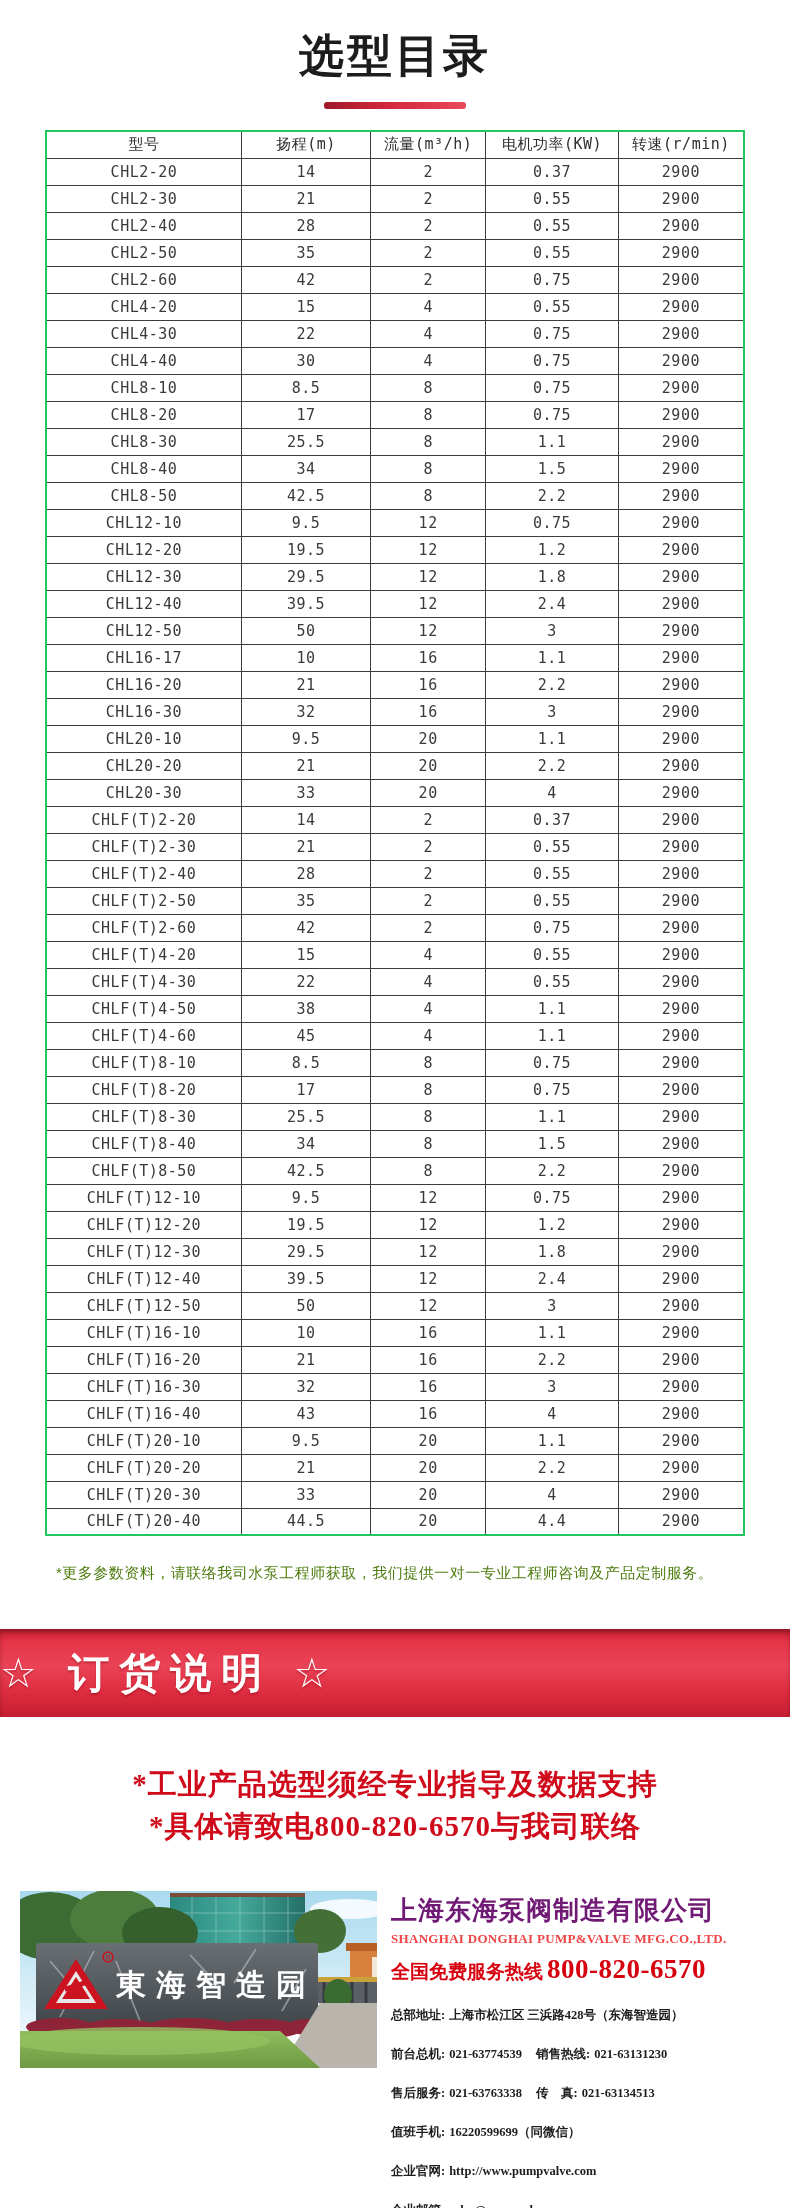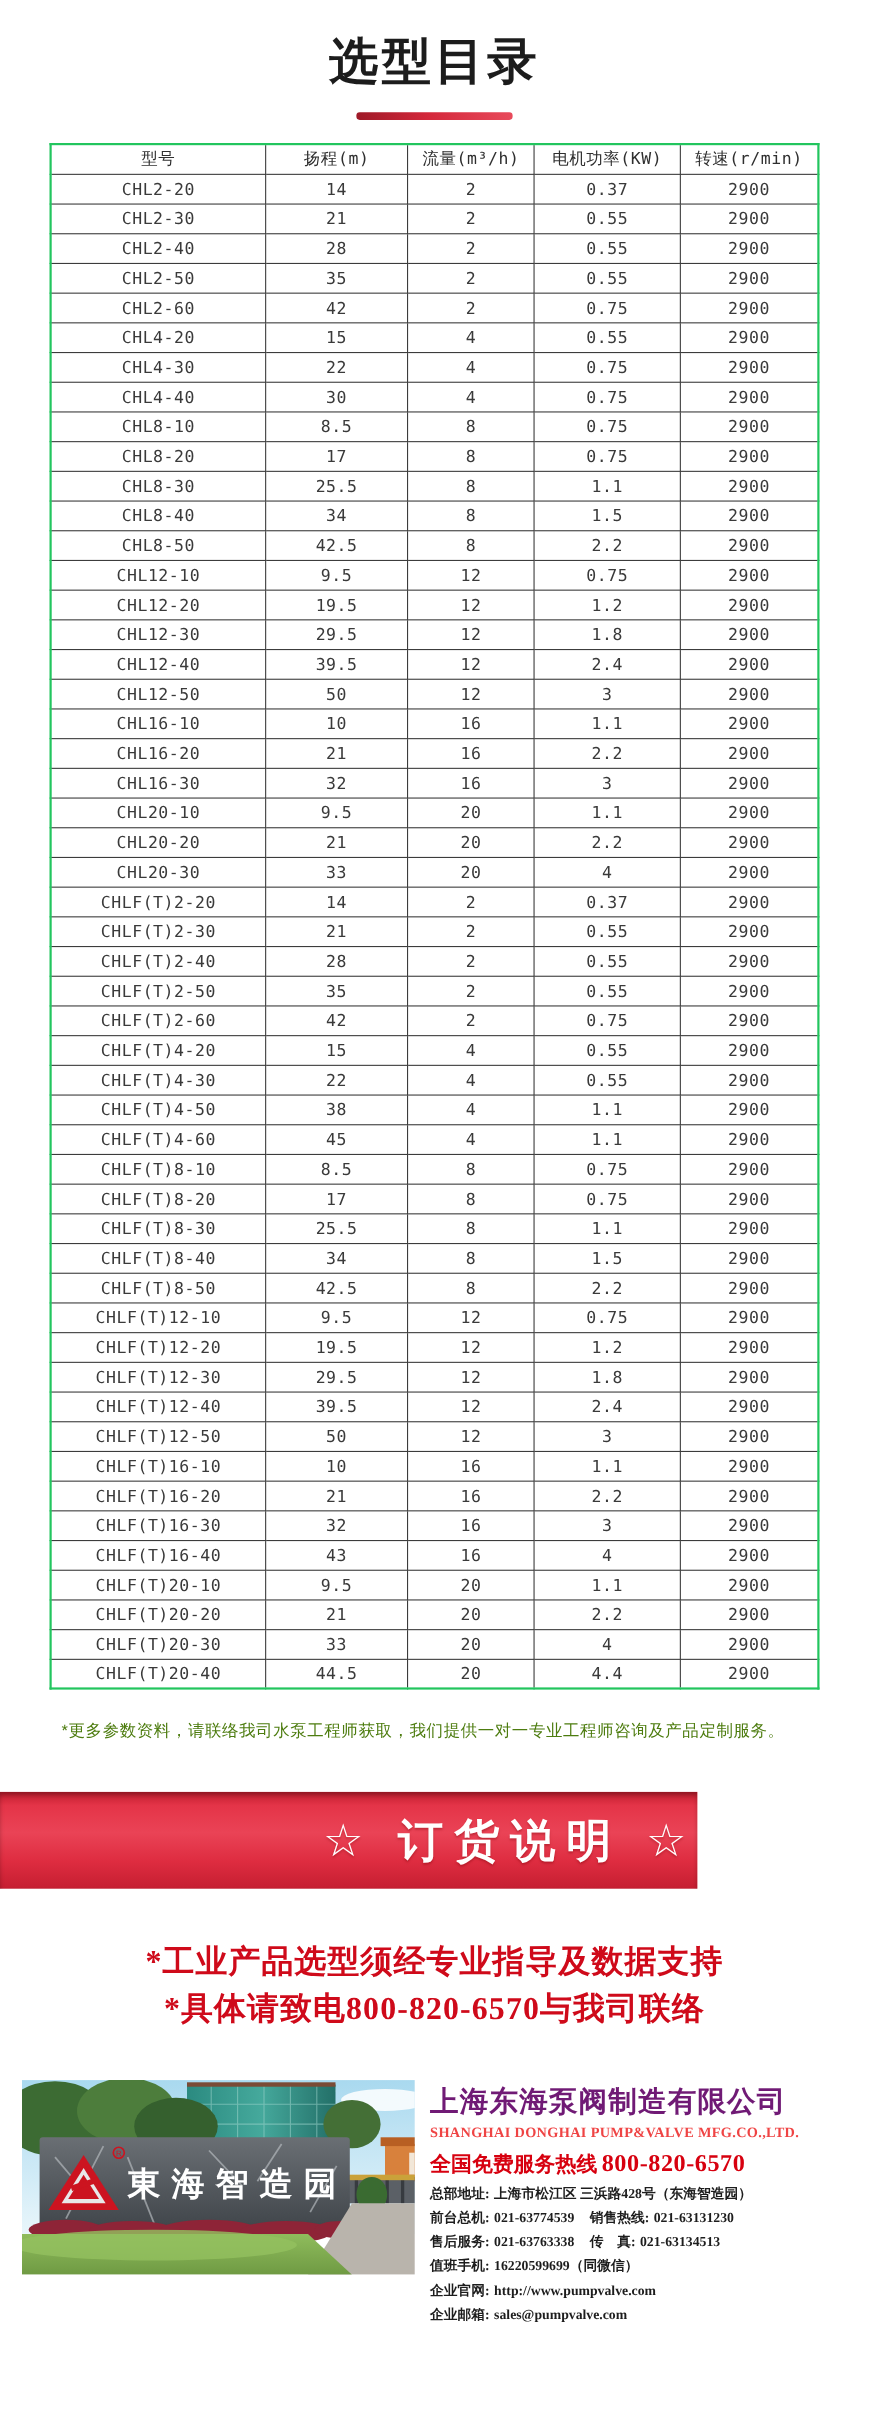--- a/index.html
+++ b/index.html
@@ -22,42 +22,42 @@
     font-size:15px; color:#3a3a3a; padding:0; letter-spacing:0.5px; }
   table.spec thead th { font-size:15px; color:#2f2f2f; }
   table.spec { border:2px solid #22c55e; }
   col.c-model {width:28%;} col.c-head {width:18.5%;} col.c-flow {width:16.5%;}
   col.c-power {width:19%;} col.c-speed {width:18%;}
 
   
   .footnote { margin:28px 0 0 56px; font-size:15px; color:#4d7c0f; letter-spacing:0.5px; }
 
   
-  .order-banner { margin-top:46px; height:88px; width:634px;
+  .order-banner { margin-top:46px; height:88px; width:790px;
     background:linear-gradient(180deg,#c01c2d 0%,#e43448 14%,#ea4356 42%,#de2c40 72%,#c51e31 100%);
-    box-shadow:0 3px 4px rgba(0,0,0,0.25) inset; display:flex; align-items:center; justify-content:flex-end; }
+    box-shadow:0 3px 4px rgba(0,0,0,0.25) inset; display:flex; align-items:center; justify-content:flex-start; }
   .order-banner .banner-text { color:#ffffff; font-size:41px; font-weight:800;
     letter-spacing:10px; text-shadow:0 2px 2px rgba(120,0,10,0.35); }
 
   
   .order-lines { margin-top:46px; text-align:center;
     font-family:"Liberation Serif","DejaVu Serif",serif; }
   .order-line { font-size:29px; font-weight:bold; color:#cf0a1a; line-height:42px; letter-spacing:1px; }
 
   
   .company { margin-top:44px; padding:0 18px 0 20px; display:flex; gap:14px; }
   .company-photo { width:357px; height:177px; flex:0 0 auto; overflow:hidden;text-decoration:underline; }
   .company-info { flex:1; padding-top:2px; font-family:"Liberation Serif","DejaVu Serif",serif; }
   .company-name-cn { font-size:26px; font-weight:800; color:#701a75;
     font-family:"Liberation Sans","DejaVu Sans",sans-serif; letter-spacing:1px; white-space:nowrap; }
   .company-name-en { font-size:13px; font-weight:bold; color:#ef4444; margin-top:3px; letter-spacing:0.3px; }
   .hotline { margin-top:7px; color:#d7000f; font-weight:bold; white-space:nowrap; }
   .hotline .hl-label { font-size:19px; font-family:"Liberation Sans","DejaVu Sans",sans-serif; }
-  .hotline .hl-number { font-size:22px; letter-spacing:0.5px; }
-  .detail-line { font-size:12.5px; font-weight:bold; color:#1d1d1d; margin-top:5px; white-space:nowrap; }
+  .hotline .hl-number { font-size:27px; letter-spacing:0.5px; }
+  .detail-line { font-size:12.5px; font-weight:bold; color:#1d1d1d; margin-top:22px; white-space:nowrap; }
   .detail-line .lbl { margin-right:4px; }
   .detail-line .lbl2 { margin-left:14px; margin-right:4px; }
 </style>
 </head>
 <body>
 
 <div class="page">
 
   <div class="page-title">选型目录</div>
   <div class="title-divider"></div>
@@ -201,21 +201,21 @@
             <td>2900</td>
           </tr>
           <tr>
             <td>CHL12-50</td>
             <td>50</td>
             <td>12</td>
             <td>3</td>
             <td>2900</td>
           </tr>
           <tr>
-            <td>CHL16-10</td>
+            <td>CHL16-17</td>
             <td>10</td>
             <td>16</td>
             <td>1.1</td>
             <td>2900</td>
           </tr>
           <tr>
             <td>CHL16-20</td>
             <td>21</td>
             <td>16</td>
             <td>2.2</td>

